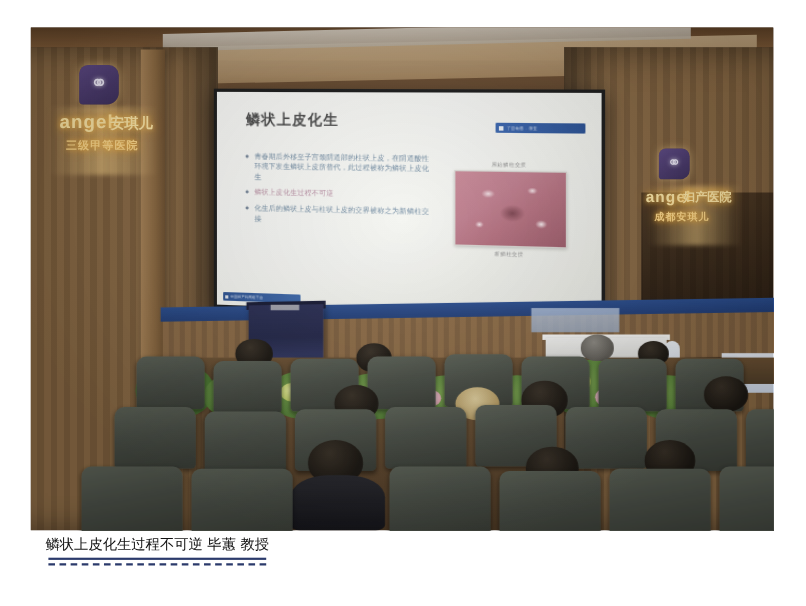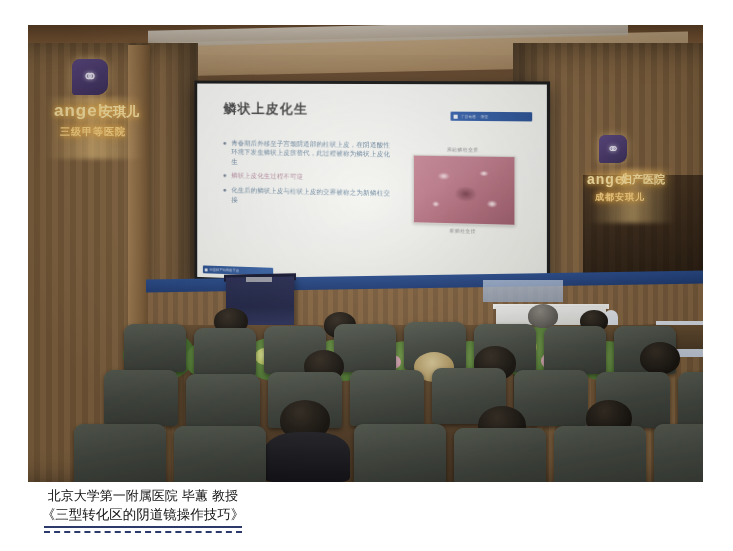--- a/index.html
+++ b/index.html
@@ -491,19 +491,18 @@
     </div>
     <div class="sign-word" style="left:-6px;top:38px;font-size:14px;letter-spacing:1px;">angel</div>
     <div class="sign-word" style="left:28px;top:39px;font-size:11px;">妇产医院</div>
     <div class="sign-sub" style="left:2px;top:58px;font-size:9px;">成都安琪儿</div>
   </div>
 
   <div class="photo-soft"></div>
 </div>
 
 <div id="caption">
-  <div class="cap-line l1">北京大学第一附属医院  毕蕙 教授</div>
-  <div class="cap-line l2">《三型转化区的阴道镜操作技巧》</div>
+  <div class="cap-line l1">鳞状上皮化生过程不可逆  毕蕙 教授</div>
   <div class="cap-rules">
     <div class="cap-rule-solid"></div>
     <div class="cap-rule-dashed"></div>
   </div>
 </div>
 
 </body></html>

